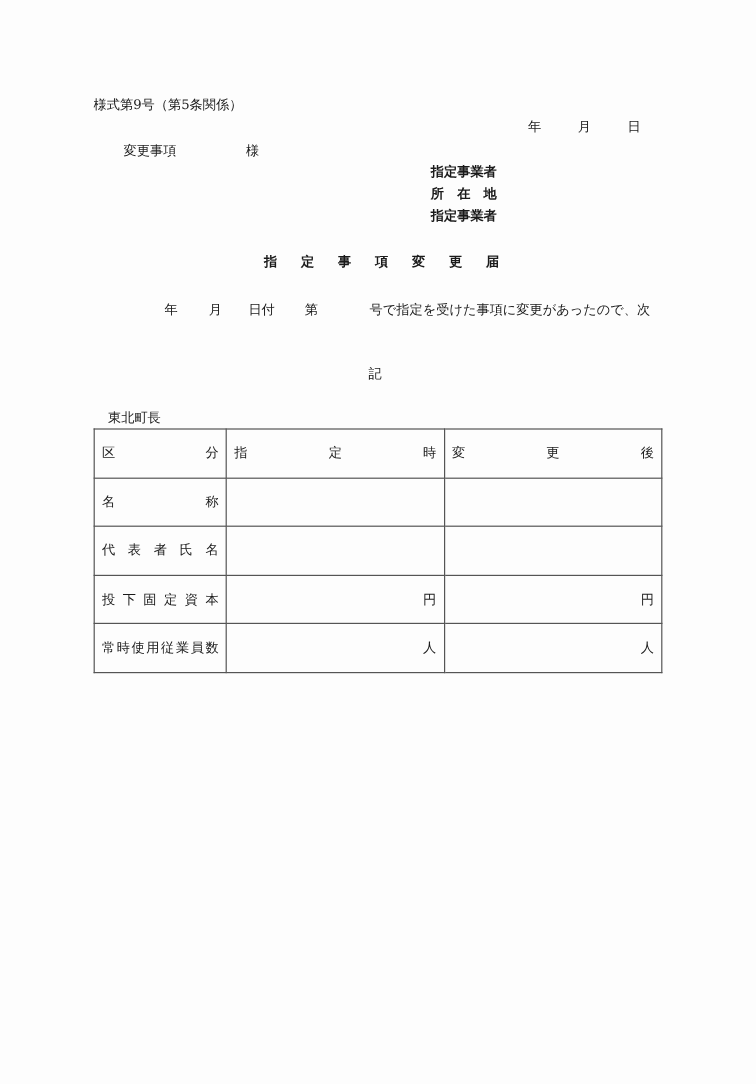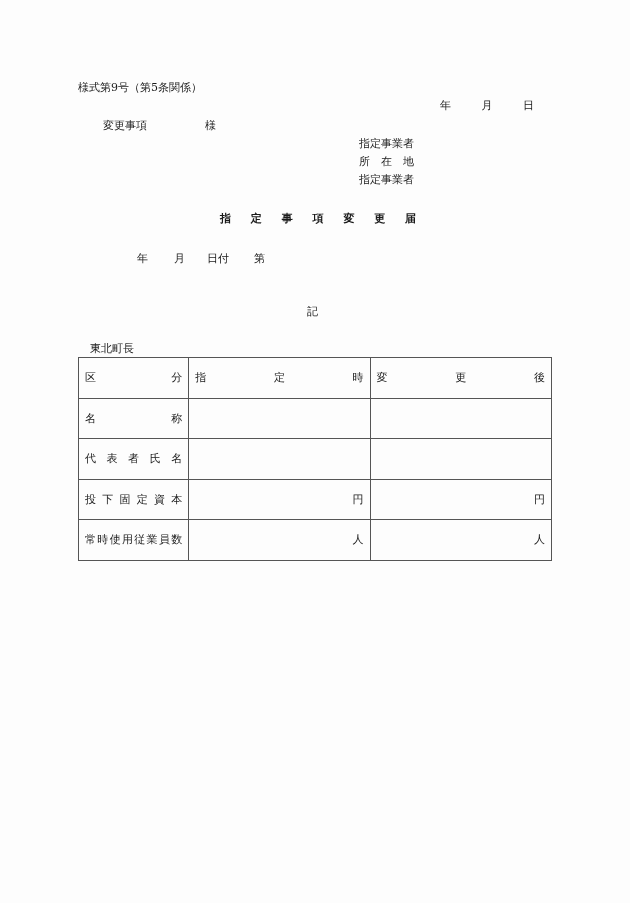--- a/index.html
+++ b/index.html
@@ -9,21 +9,21 @@
       color: #1a1a1a;
       font-size: 11px;
     }
     .abs { position: absolute; white-space: nowrap; line-height: 14px; }
     .form-no { left: 78px; top: 81px; }
     .date { left: 440px; top: 99px; }
     .date span { display: inline-block; }
     .addressee { left: 103px; top: 119px; }
     .addressee .sama { margin-left: 58px; }
     .applicant { left: 359px; top: 137px; }
-    .applicant div { height: 18px; line-height: 14px; }
+    .applicant div { height: 18px; line-height: 14px; font-weight: bold; }
     .title { left: 220px; top: 212px; letter-spacing: 0; font-weight: bold; }
     .title span { display: inline-block; margin-right: 16px; }
     .body-text { left: 78px; top: 249px; width: 472px; white-space: normal; line-height: 20px; }
     .body-text .line1 { display: flex; }
     .ki { left: 307px; top: 305px; }
     .section-label { left: 90px; top: 342px; }
     table.items {
       position: absolute; left: 78px; top: 357px;
       border-collapse: collapse; width: 474px;
       font-size: 11px;
@@ -69,20 +69,21 @@
   <span style="margin-right:0">届</span>
 </div>
 
 <div class="abs body-text">
   <div class="line1">
     <span style="width:59px"></span>
     <span style="width:37px">年</span>
     <span style="width:33px">月</span>
     <span style="width:47px">日付</span>
     <span style="width:54px">第</span>
+    <span>号で指定を受けた事項に変更があったので、次</span>
   </div>
 </div>
 
 <div class="abs ki">記</div>
 
 <div class="abs section-label">東北町長</div>
 
 <table class="items">
   <tbody>
       <tr>

